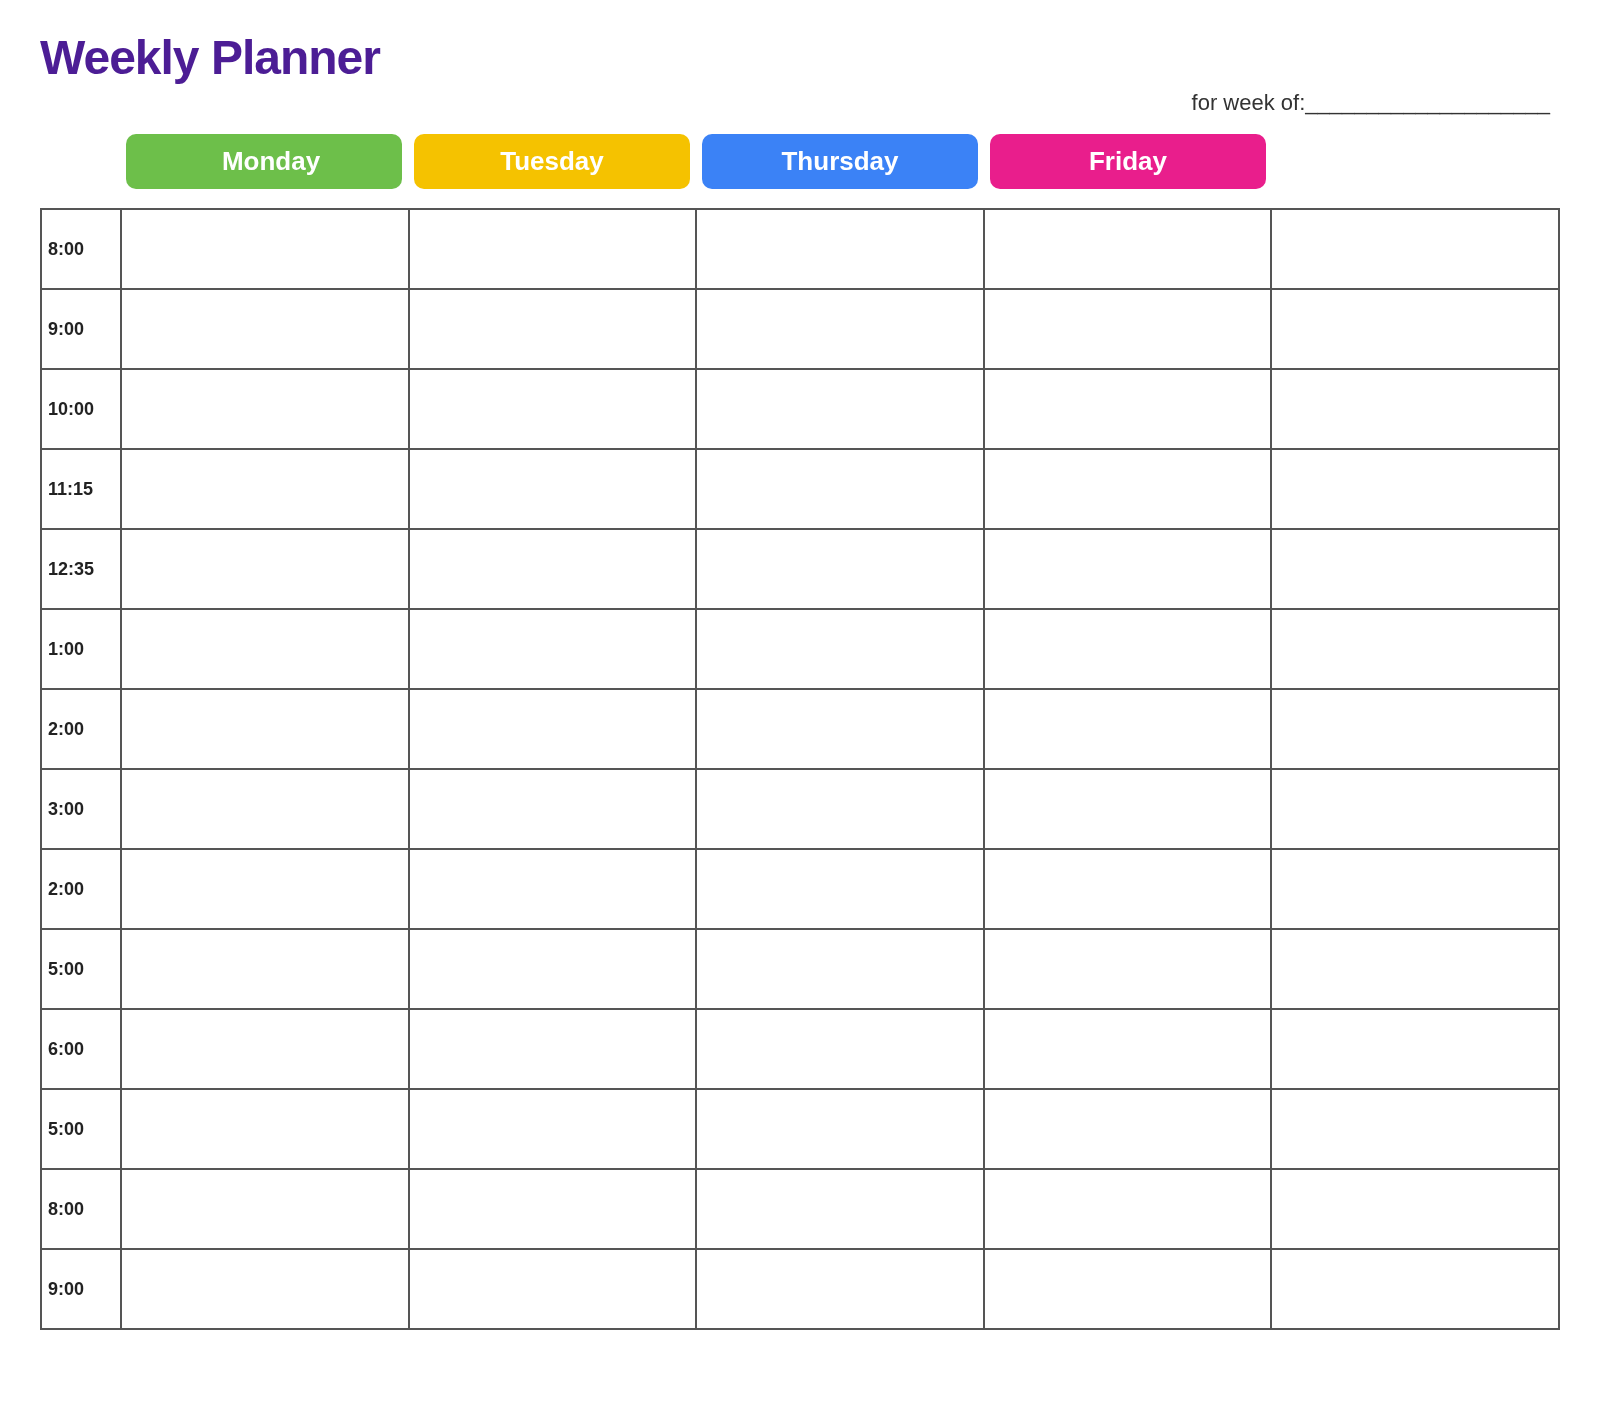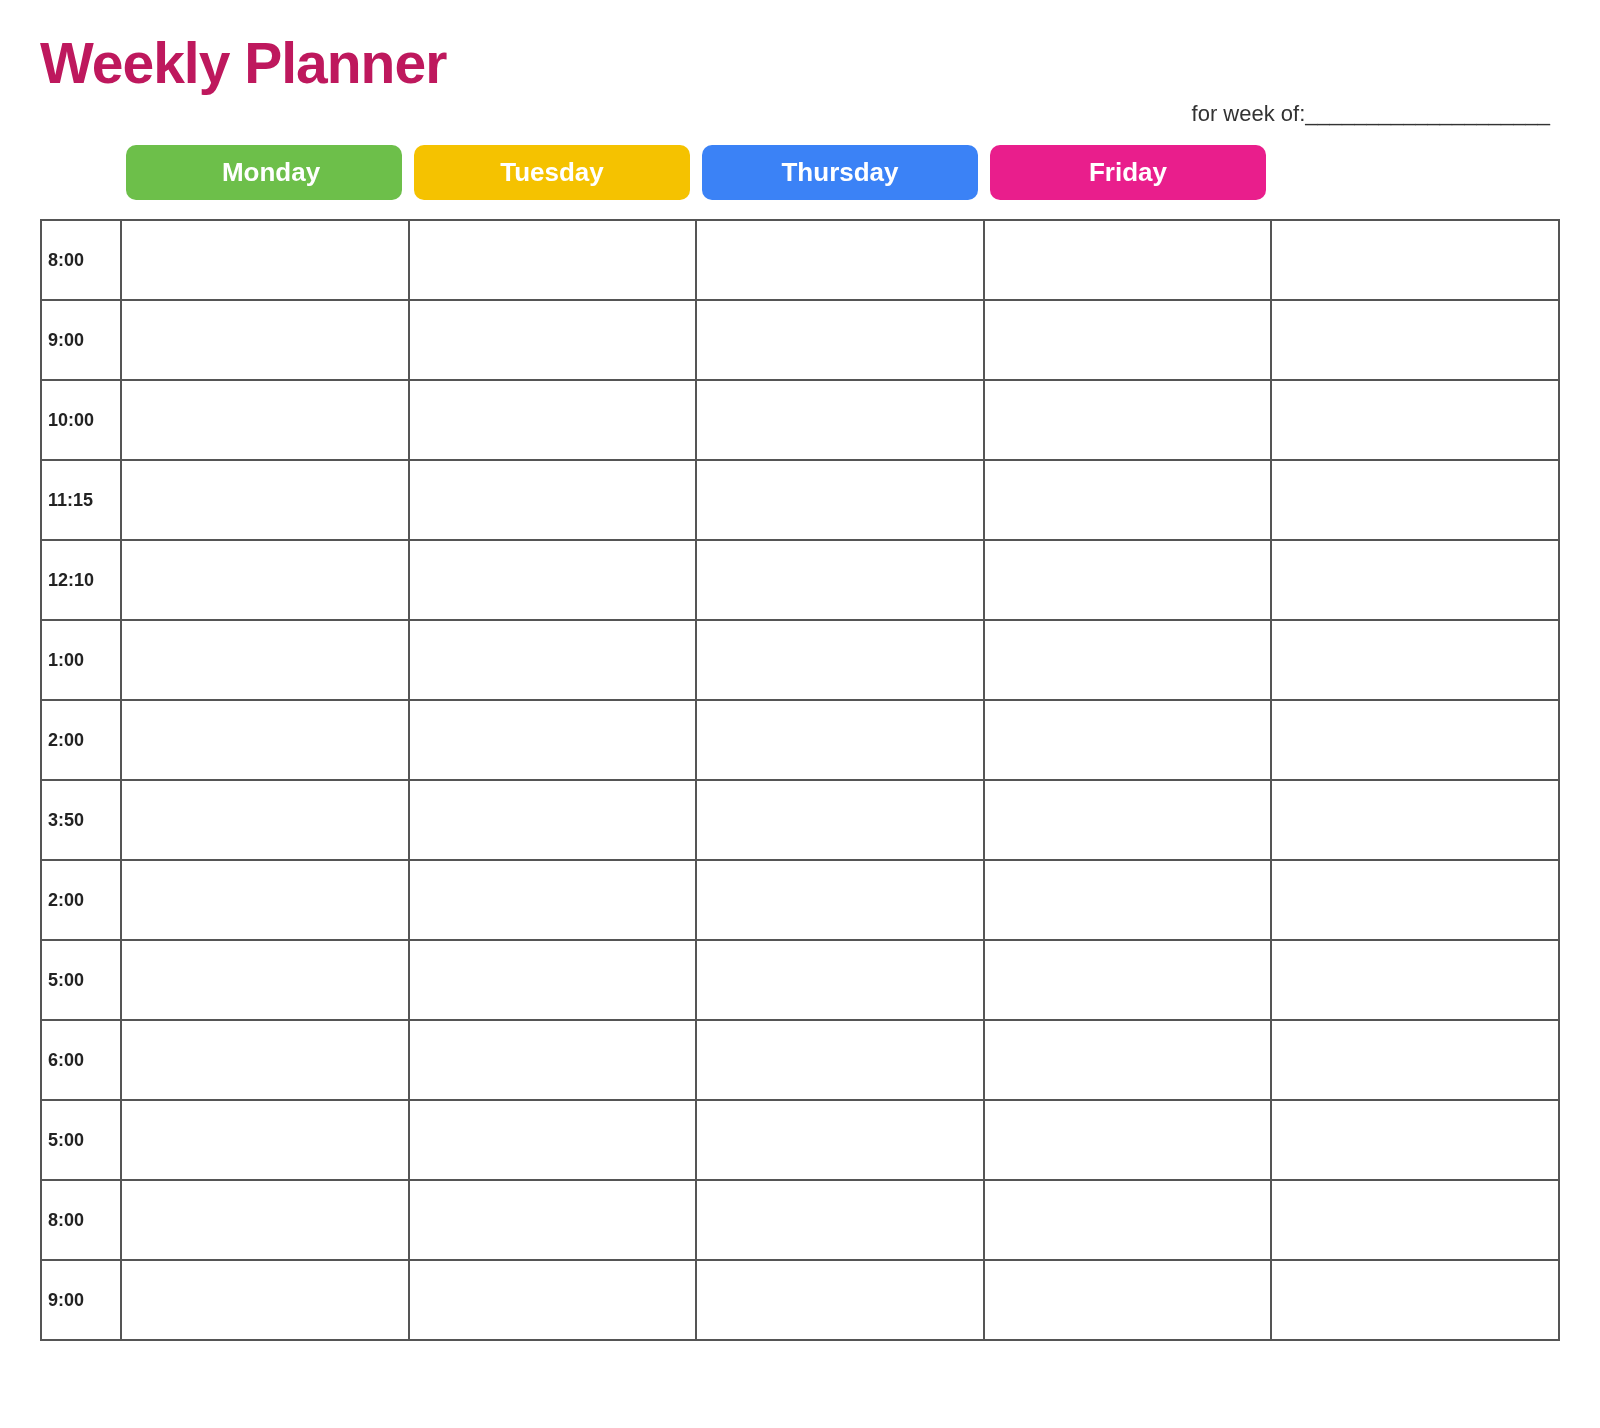--- a/index.html
+++ b/index.html
@@ -10,22 +10,22 @@
 
     body {
       background: #fff;
       font-family: Arial, sans-serif;
       padding: 30px 40px;
       width: 1600px;
       min-height: 1428px;
     }
 
     .page-title {
-      font-size: 57px;
-      color: #be185d;
+      font-size: 48px;
+      color: #4c1d95;
       font-weight: bold;
       font-family: 'Arial Rounded MT Bold', Arial, sans-serif;
       margin-bottom: 5px;
       letter-spacing: -1px;
     }
 
     .week-of-line {
       text-align: right;
       font-size: 22px;
       color: #333;
@@ -123,39 +123,39 @@
     <div class="schedule-cell"></div>
     <div class="schedule-cell"></div>
     <div class="schedule-cell"></div>
     <div class="schedule-cell"></div>
     <div class="time-cell">11:15</div>
     <div class="schedule-cell"></div>
     <div class="schedule-cell"></div>
     <div class="schedule-cell"></div>
     <div class="schedule-cell"></div>
     <div class="schedule-cell"></div>
-    <div class="time-cell">12:10</div>
+    <div class="time-cell">12:35</div>
     <div class="schedule-cell"></div>
     <div class="schedule-cell"></div>
     <div class="schedule-cell"></div>
     <div class="schedule-cell"></div>
     <div class="schedule-cell"></div>
     <div class="time-cell">1:00</div>
     <div class="schedule-cell"></div>
     <div class="schedule-cell"></div>
     <div class="schedule-cell"></div>
     <div class="schedule-cell"></div>
     <div class="schedule-cell"></div>
     <div class="time-cell">2:00</div>
     <div class="schedule-cell"></div>
     <div class="schedule-cell"></div>
     <div class="schedule-cell"></div>
     <div class="schedule-cell"></div>
     <div class="schedule-cell"></div>
-    <div class="time-cell">3:50</div>
+    <div class="time-cell">3:00</div>
     <div class="schedule-cell"></div>
     <div class="schedule-cell"></div>
     <div class="schedule-cell"></div>
     <div class="schedule-cell"></div>
     <div class="schedule-cell"></div>
     <div class="time-cell">2:00</div>
     <div class="schedule-cell"></div>
     <div class="schedule-cell"></div>
     <div class="schedule-cell"></div>
     <div class="schedule-cell"></div>

